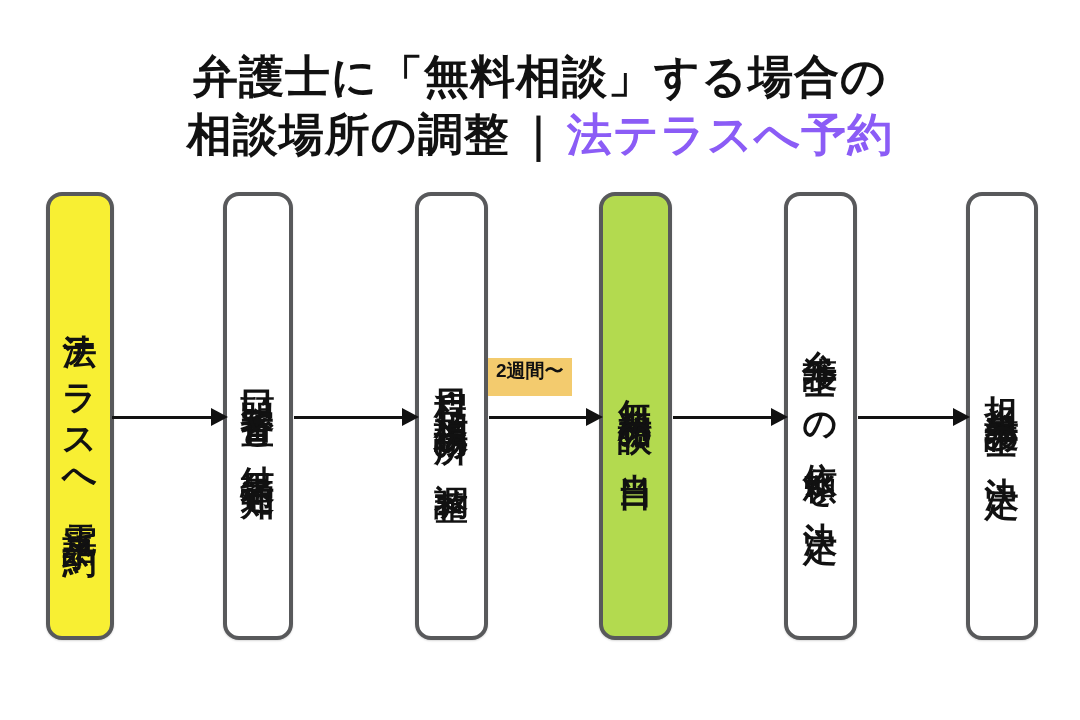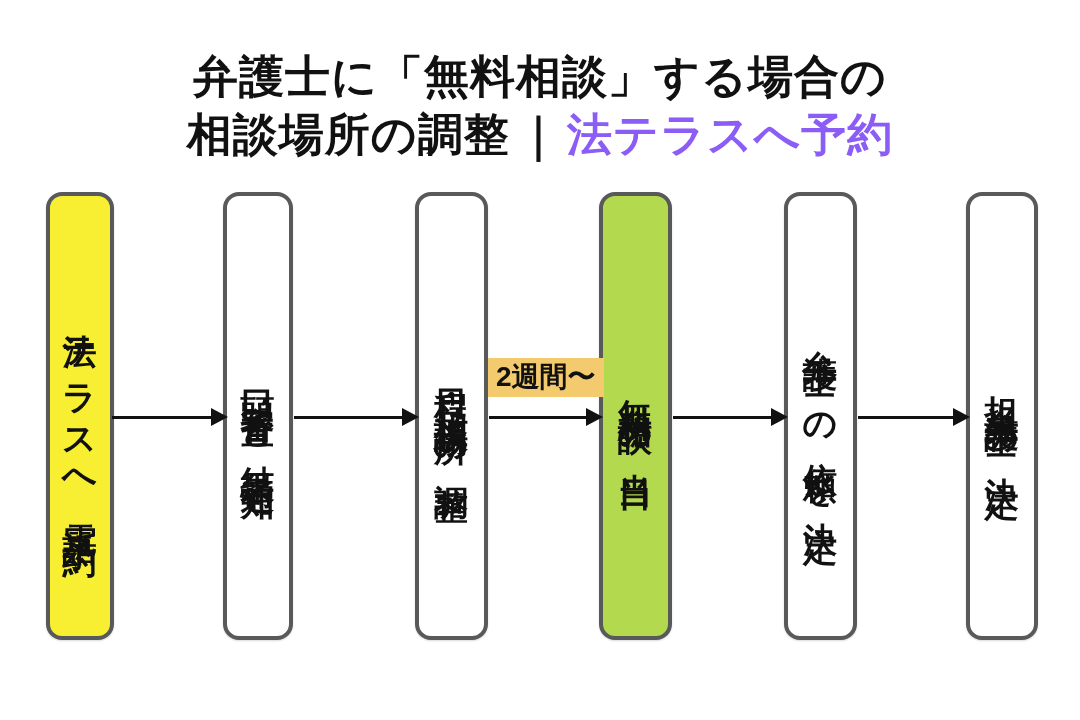--- a/index.html
+++ b/index.html
@@ -76,22 +76,22 @@
     height: 0;
     border-left: 17px solid #111111;
     border-top: 9px solid transparent;
     border-bottom: 9px solid transparent;
     margin-left: -2px;
   }
   .badge {
     position: absolute;
     left: 488px;
     top: 358px;
-    padding: 2px 8px 3px 8px;
-    font-size: 28px;
+    padding: 2px 8px 13px 8px;
+    font-size: 19px;
     font-weight: 800;
     color: #111111;
     background: #f3cb6e;
     white-space: nowrap;
     line-height: 1.2;
   }
 </style>
 </head>
 <body>
 

